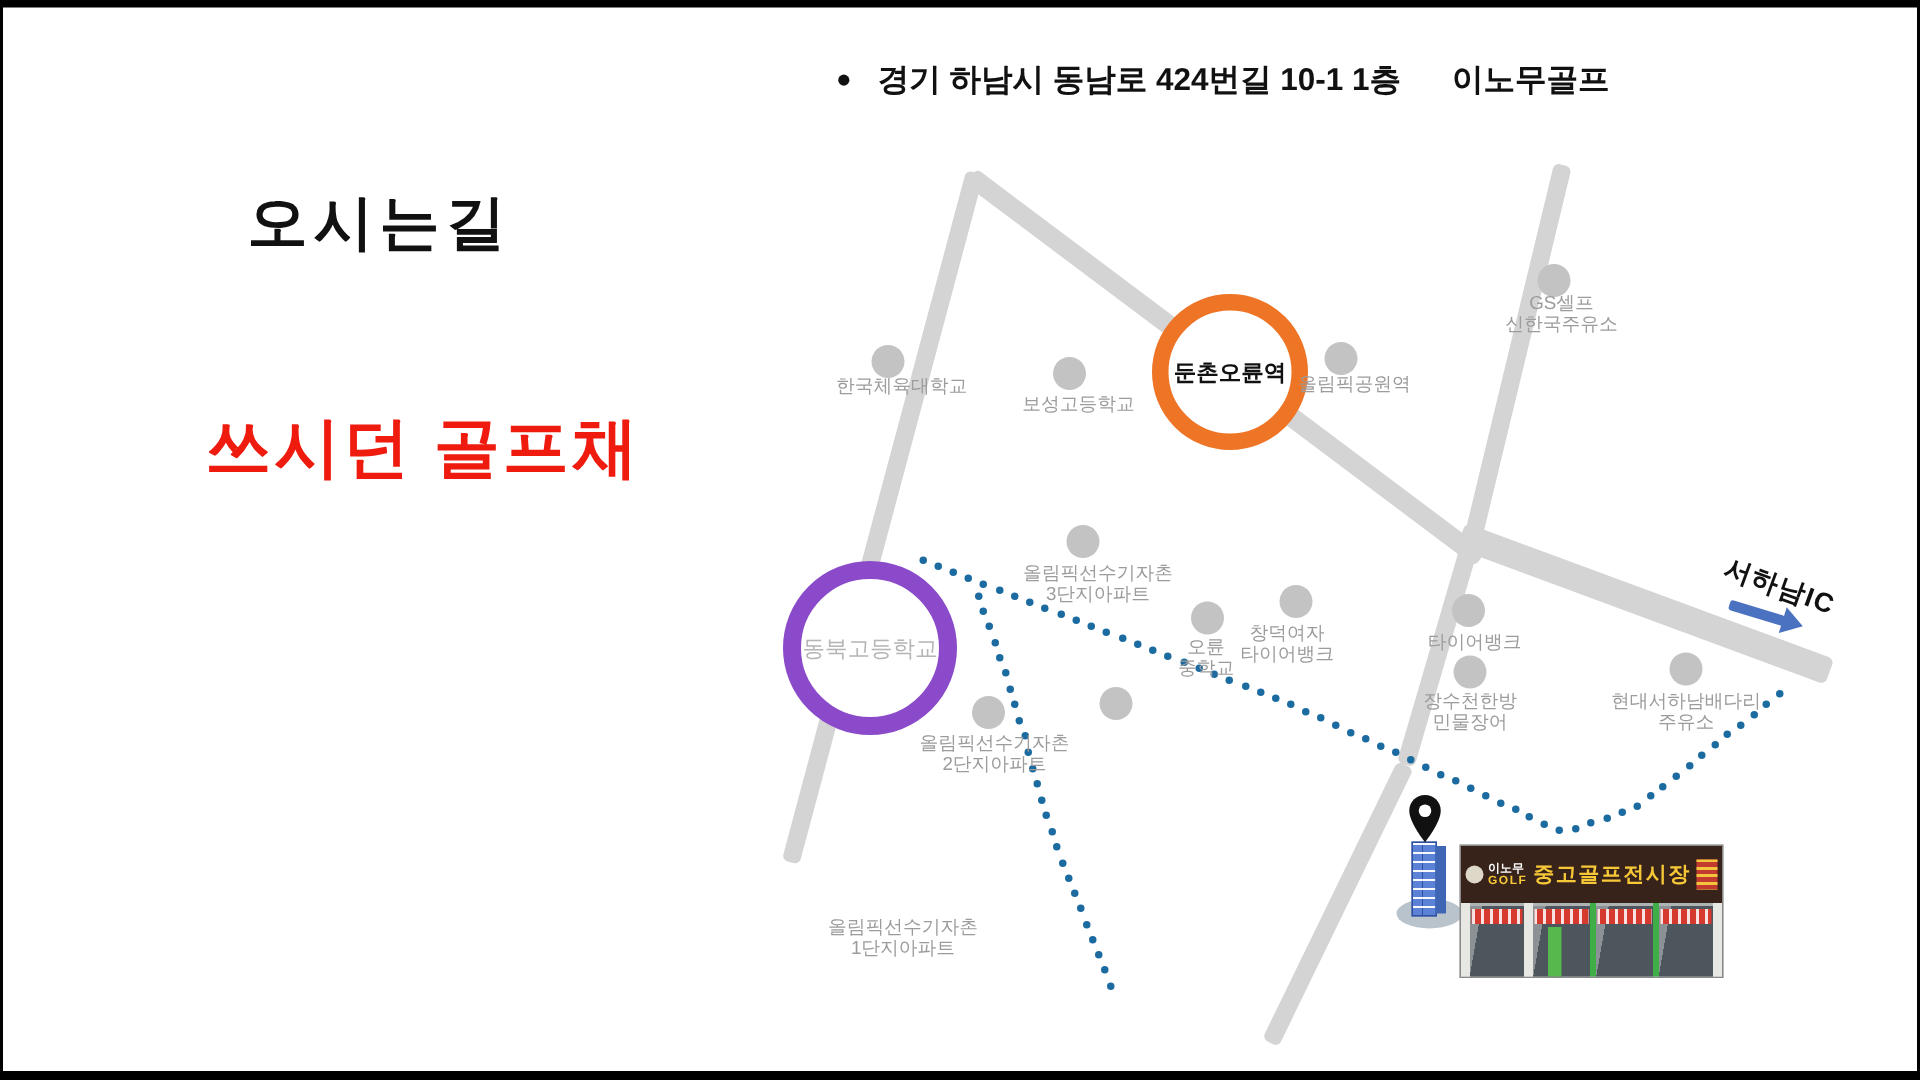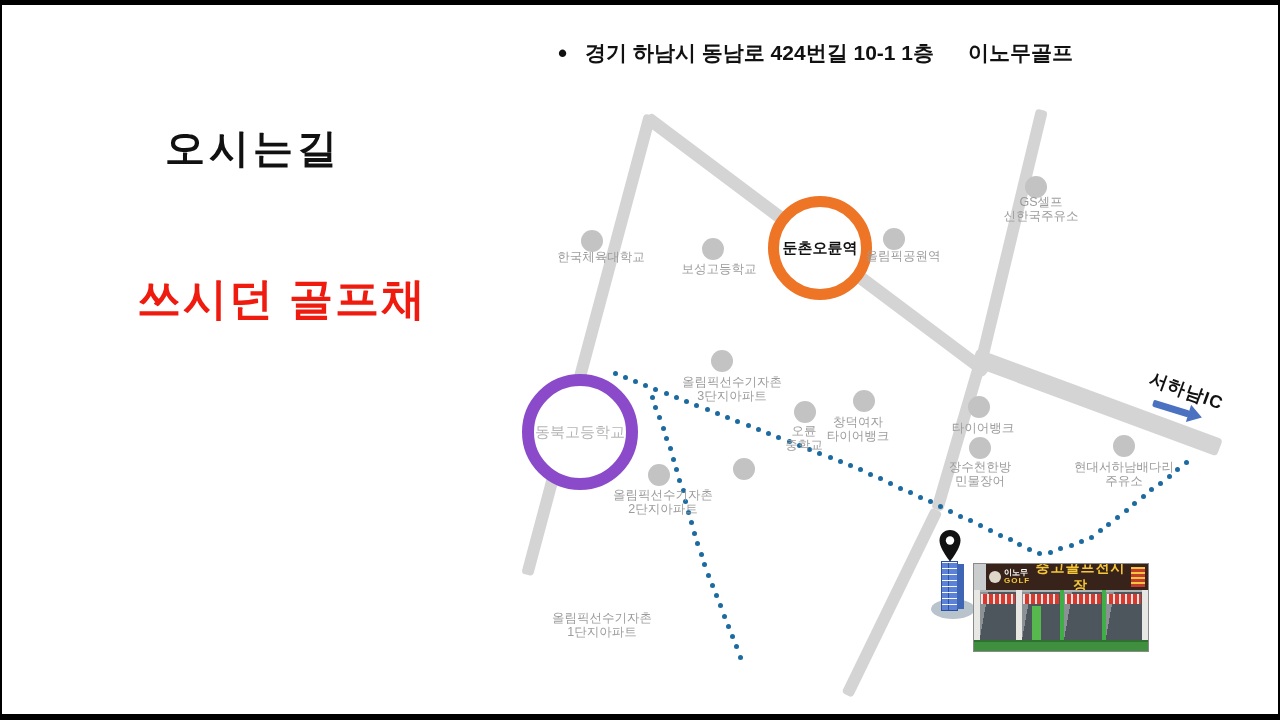--- a/index.html
+++ b/index.html
@@ -35,21 +35,21 @@
   .ic-arrow .head{width:0;height:0;border-top:9px solid transparent;border-bottom:9px solid transparent;border-left-width:14px;border-left-style:solid;margin-left:-1px;}
   .pin{position:absolute;left:935px;top:524px;z-index:6;}
   
   .building{position:absolute;left:928px;top:556px;width:48px;height:62px;z-index:5;}
   .b-base{position:absolute;left:1px;top:38px;width:44px;height:20px;background:#b9c3cc;border-radius:50%;}
   .b-tower{position:absolute;left:11px;top:0;width:15px;height:48px;background:#5b82d6;border:1px solid #2d4f9e;
            background-image:repeating-linear-gradient(to bottom,rgba(255,255,255,.95) 0 1.5px,transparent 1.5px 6px),linear-gradient(to right,transparent 0 6px,#2d4f9e 6px 7px,transparent 7px);}
   .b-side{position:absolute;left:27px;top:3px;width:7px;height:45px;background:#3f66b5;}
   
   .store-photo{position:absolute;left:971px;top:558px;width:176px;height:89px;z-index:5;border:1px solid #8a8a8a;box-sizing:border-box;background:#c9cdce;overflow:hidden;}
-  .sp-sign{height:26px;background:#38231b;display:flex;align-items:center;padding:0 3px;gap:3px;margin-left:12px;}
+  .sp-sign{height:38px;background:#38231b;display:flex;align-items:center;padding:0 3px;gap:3px;}
   .sp-logo{width:12px;height:12px;border-radius:50%;background:#ded8c8;flex:0 0 auto;}
   .sp-brand{display:flex;flex-direction:column;line-height:8px;font-size:8px;font-weight:bold;color:#fff;flex:0 0 auto;}
   .sp-brand .golf{color:#f6c838;letter-spacing:1px;}
   .sp-main{flex:1;text-align:center;font-size:14px;font-weight:bold;color:#f6c838;letter-spacing:1px;}
   .sp-tag{width:14px;height:20px;background:#c23b2e;background-image:repeating-linear-gradient(to bottom,#f2c53d 0 2px,transparent 2px 5px);flex:0 0 auto;}
   .sp-body{position:relative;height:61px;background:#aeb3b4;}
   .pillar{position:absolute;top:0;bottom:0;width:6px;background:#e7e8e4;}
   .gframe{position:absolute;top:0;bottom:0;width:4px;background:#3fae46;}
   .win{position:absolute;top:2px;height:50px;background:#4d565c;background-image:linear-gradient(100deg,rgba(255,255,255,.35) 0 18%,transparent 18%);}
   .win .banner{height:10px;background:#d63a2f;margin:2px 1px;background-image:repeating-linear-gradient(to right,rgba(255,255,255,.85) 0 2px,transparent 2px 6px);}

